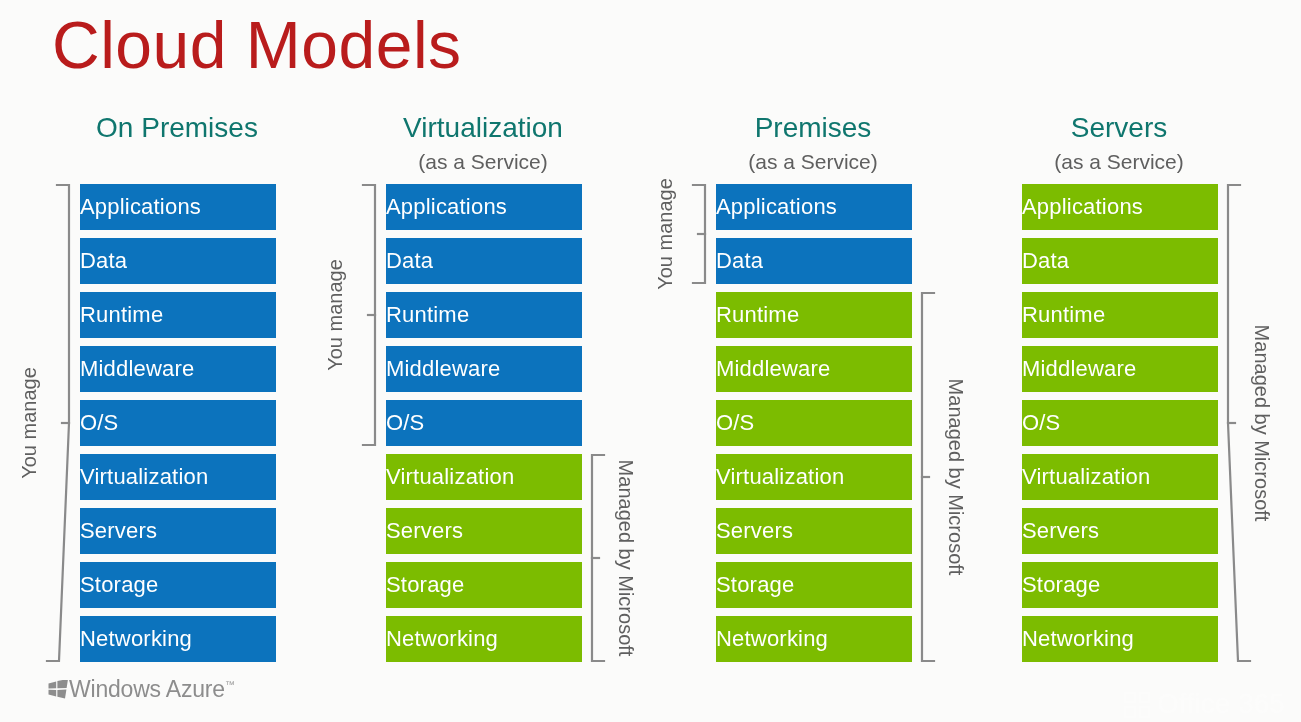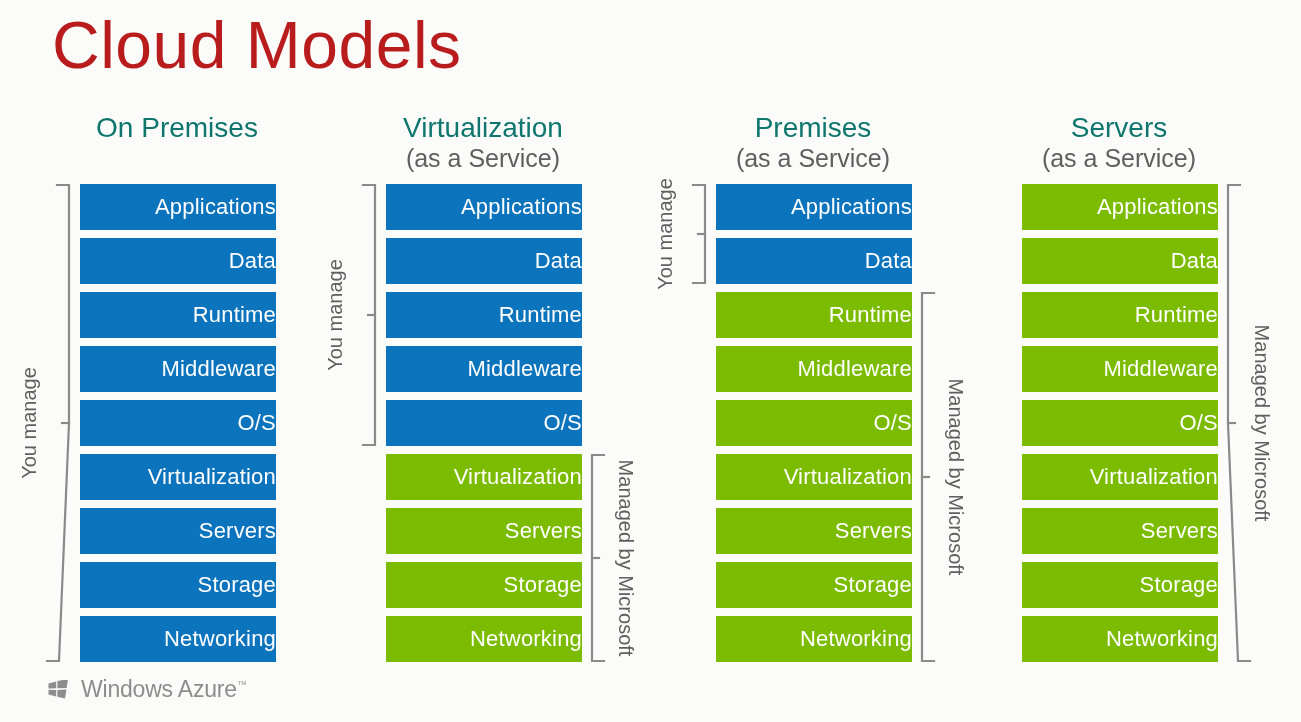--- a/index.html
+++ b/index.html
@@ -48,47 +48,46 @@
     width:310px;
     text-align:center;
   }
   .col-title{
     font-size:28px;
     color:#0f766e;
     line-height:1.12;
     white-space:nowrap;
   }
   .col-sub{
-    font-size:25px;
+    font-size:21px;
     color:#5f5f5f;
     line-height:1.2;
-    margin-top:0;
+    margin-top:6px;
     white-space:nowrap;
     min-height:23px;
   }
 
   
   .stack{
     position:absolute;
     top:72px;
     left:58px;
     width:196px;
   }
   .layer{
     height:46px;
     margin-bottom:8px;
     display:flex;
     align-items:center;
-    justify-content:flex-end;
+    justify-content:flex-start;
     color:#ffffff;
     font-size:22px;
     letter-spacing:0.2px;
     box-sizing:border-box;
     white-space:nowrap;
-    padding-left:32px;
   }
   .layer.blue{background:#0c73bd;}
   .layer.green{background:#7cbc00;}
 
   
   .bracket{
     position:absolute;
     pointer-events:none;
   }
   .bracket svg{display:block;overflow:visible;}
@@ -107,21 +106,21 @@
   .vlabel.down{ 
     transform:rotate(90deg);
   }
 
   
   .azure-logo{
     position:absolute;
     left:48px; top:676px;
     display:flex;
     align-items:center;
-    gap:12px;
+    gap:0;
     justify-content:center;
   }
   .azure-flag{
     width:21px;height:19px;
     position:relative;
     flex:0 0 auto;
   }
   .azure-text{
     font-size:23px;
     color:#8d8d8d;

